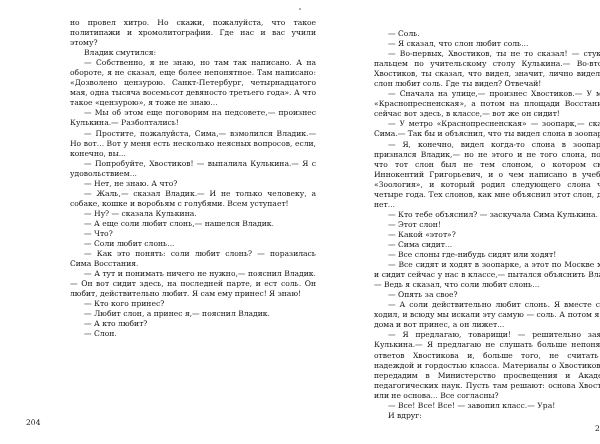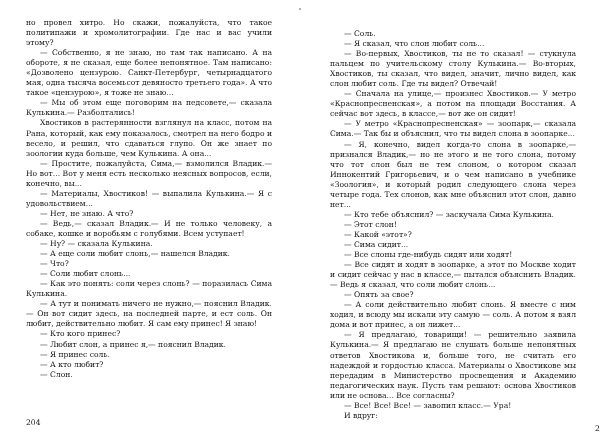--- a/index.html
+++ b/index.html
@@ -1,52 +1,51 @@
 <!DOCTYPE html>
 <html><head>
 <meta charset="utf-8">
 <style>
   html, body { margin:0; padding:0; background:#ffffff; }
   body { width:600px; height:444px; position:relative; overflow:hidden; }
   .page {
     position:absolute; top:18px; width:246px; height:420px;
     font-family:"DejaVu Serif", serif; font-size:7.6px; line-height:10.05px;
-    color:#141414; text-align:justify;
+    color:#141414; text-align:justify;margin-left:44px;
   }
   .page.left { left:26px; }
   .page.right { left:330px; top:29px; }
   .p { margin:0; text-indent:14px; }
   .p.noind { text-indent:0; }
   .pagenum { position:absolute; font-family:"DejaVu Serif", serif; font-size:7.6px; color:#141414; }
   .pagenum.left { left:26px; top:418px; }
   .pagenum.right { left:595px; top:424px; }
   .gutter-dot { position:absolute; width:2px; height:2px; background:#999; border-radius:1px; }
 </style>
 </head>
 <body>
 
 <div>
   <div class="page left" id="leftPage">
       <p class="p noind">но провел хитро. Но скажи, пожалуйста, что такое политипажи и хромолитографии. Где нас и вас учили этому?</p>
+      <p class="p">Владик смутился:</p>
       <p class="p">— Собственно, я не знаю, но там так написано. А на обороте, я не сказал, еще более непонятное. Там написано: «Дозволено цензурою. Санкт-Петербург, четырнадцатого мая, одна тысяча восемьсот девяносто третьего года». А что такое «цензурою», я тоже не знаю...</p>
-      <p class="p">— Мы об этом еще поговорим на педсовете,— сказала Кулькина.— Разболтались!</p>
-      <p class="p">Хвостиков в растерянности взглянул на класс, потом на Рана, который, как ему показалось, смотрел на него бодро и весело, и решил, что сдаваться глупо. Он же знает по зоологии куда больше, чем Кулькина. А она...</p>
+      <p class="p">— Мы об этом еще поговорим на педсовете,— произнес Кулькина.— Разболтались!</p>
       <p class="p">— Простите, пожалуйста, Сима,— взмолился Владик.— Но вот... Вот у меня есть несколько неясных вопросов, если, конечно, вы...</p>
-      <p class="p">— Материалы, Хвостиков! — выпалила Кулькина.— Я с удовольствием...</p>
+      <p class="p">— Попробуйте, Хвостиков! — выпалила Кулькина.— Я с удовольствием...</p>
       <p class="p">— Нет, не знаю. А что?</p>
-      <p class="p">— Ведь,— сказал Владик.— И не только человеку, а собаке, кошке и воробьям с голубями. Всем уступает!</p>
+      <p class="p">— Жаль,— сказал Владик.— И не только человеку, а собаке, кошке и воробьям с голубями. Всем уступает!</p>
       <p class="p">— Ну? — сказала Кулькина.</p>
       <p class="p">— А еще соли любит слонь,— нашелся Владик.</p>
       <p class="p">— Что?</p>
       <p class="p">— Соли любит слонь...</p>
-      <p class="p">— Как это понять: соли через слонь? — поразилась Сима Кулькина.</p>
+      <p class="p">— Как это понять: соли любит слонь? — поразилась Сима Восстания.</p>
       <p class="p">— А тут и понимать ничего не нужно,— пояснил Владик.— Он вот сидит здесь, на последней парте, и ест соль. Он любит, действительно любит. Я сам ему принес! Я знаю!</p>
       <p class="p">— Кто кого принес?</p>
       <p class="p">— Любит слон, а принес я,— пояснил Владик.</p>
-      <p class="p">— Я принес соль.</p>
       <p class="p">— А кто любит?</p>
       <p class="p">— Слон.</p>
     </div>
   <div class="pagenum left">204</div>
 
   <div class="page right" id="rightPage">
       <p class="p">— Соль.</p>
       <p class="p">— Я сказал, что слон любит соль...</p>
       <p class="p">— Во-первых, Хвостиков, ты не то сказал! — стукнула пальцем по учительскому столу Кулькина.— Во-вторых, Хвостиков, ты сказал, что видел, значит, лично видел, как слон любит соль. Где ты видел? Отвечай!</p>
       <p class="p">— Сначала на улице,— произнес Хвостиков.— У метро «Краснопресненская», а потом на площади Восстания. А сейчас вот здесь, в классе,— вот же он сидит!</p>

